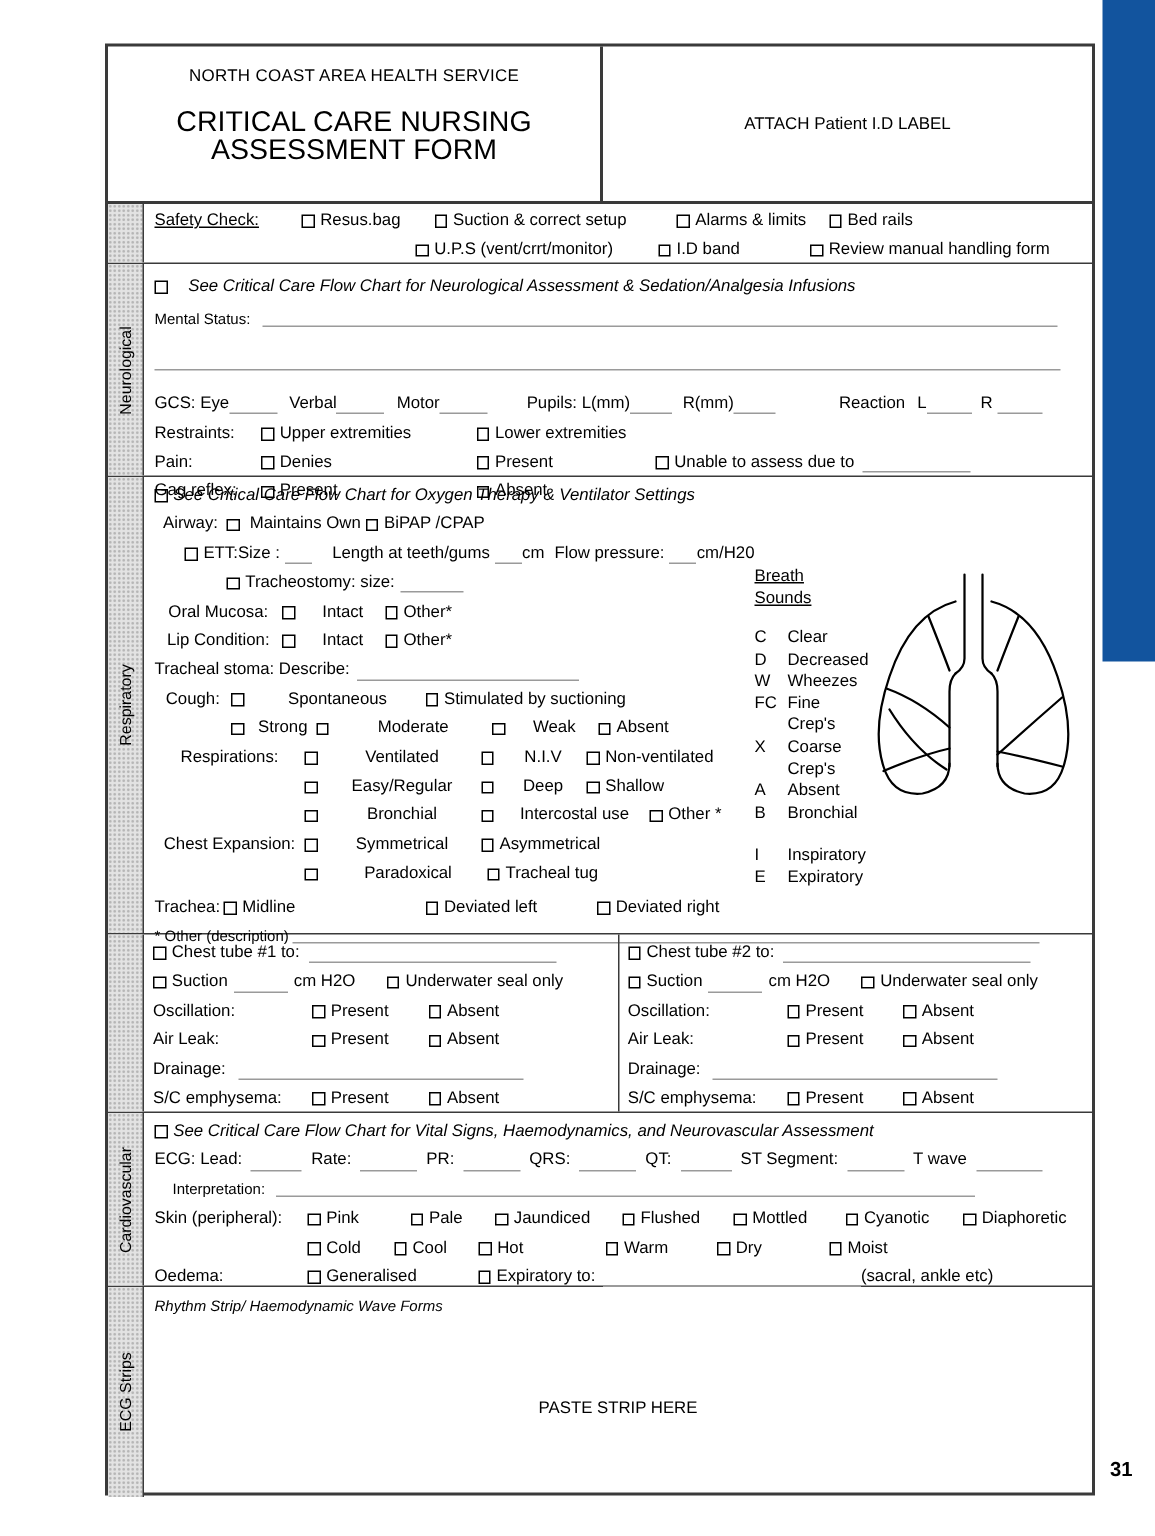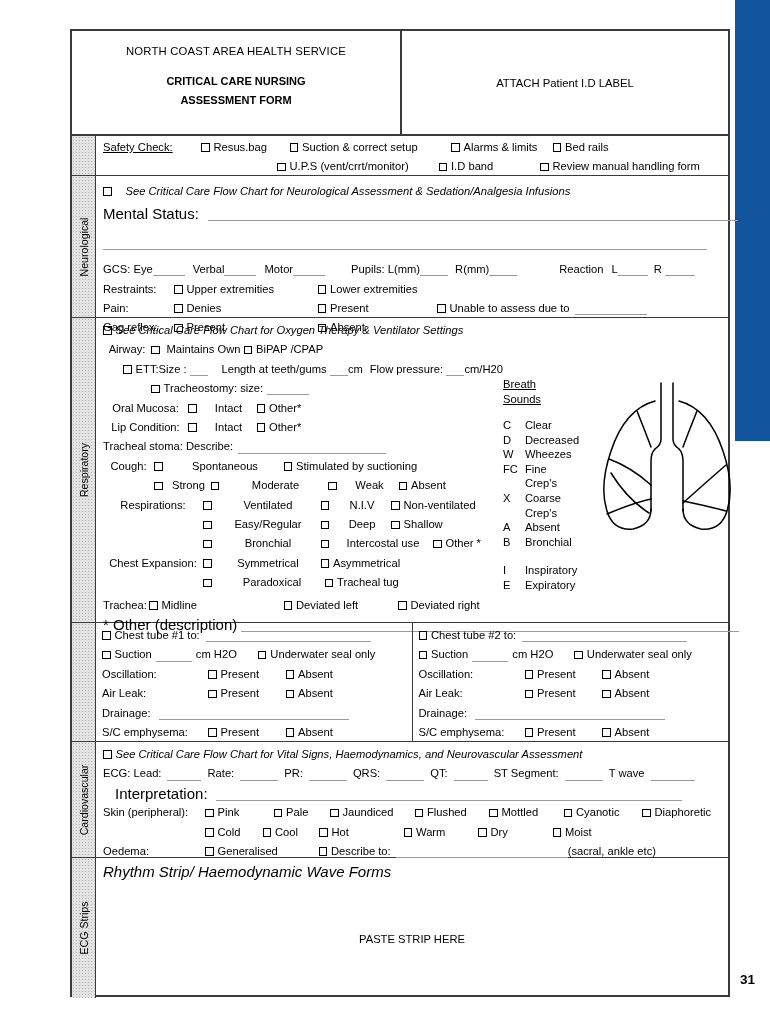--- a/index.html
+++ b/index.html
@@ -17,21 +17,21 @@
 
   
   .sheet{position:absolute;left:70px;top:29px;width:660px;height:968px;
     border:2px solid #3a3a3a;box-sizing:border-box;background:#fff;}
 
   
   .header{display:flex;height:105px;border-bottom:2px solid #3a3a3a;box-sizing:border-box;}
   .hdr-left{width:330px;border-right:2px solid #3a3a3a;box-sizing:border-box;
     display:flex;flex-direction:column;align-items:center;justify-content:flex-start;padding-top:14px;}
   .hdr-org{font-size:11.3px;letter-spacing:.2px;}
-  .hdr-title{font-size:11px;font-weight:bold;text-align:center;line-height:19px;margin-top:15px;}
+  .hdr-title{font-size:19px;font-weight:normal;text-align:center;line-height:19px;margin-top:15px;}
   .hdr-right{flex:1;display:flex;align-items:center;justify-content:center;}
   .hdr-attach{font-size:11.3px;}
 
   
   .body-rows{display:flex;flex-direction:column;}
   .row{display:flex;border-bottom:1.5px solid #3a3a3a;box-sizing:border-box;}
   .row:last-child{border-bottom:none;}
 
   .tab{width:24px;flex:0 0 24px;border-right:1.5px solid #3a3a3a;box-sizing:border-box;
     background-color:#e3e3e3;
@@ -39,21 +39,21 @@
     background-size:3px 3px;
     position:relative;}
   .tab-label{position:absolute;left:50%;top:50%;transform:translate(-50%,-50%) rotate(-90deg);
     white-space:nowrap;font-size:10.6px;}
   .tab.blank{}
 
   .content{flex:1;padding:4px 7px 5px 7px;box-sizing:border-box;}
 
   
   .ln{display:flex;align-items:center;font-size:11.2px;line-height:19.4px;white-space:nowrap;}
-  .ln2{font-size:15px;line-height:19.4px;white-space:nowrap;}
+  .ln2{font-size:10px;line-height:19.4px;white-space:nowrap;}
 
   
   .cb{display:inline-block;width:8.5px;height:8.5px;border:1.6px solid #000;
       box-sizing:border-box;margin-right:4px;vertical-align:-1px;flex:0 0 auto;}
 
   .u{text-decoration:underline;}
   .bi{font-weight:normal;font-style:italic;}
 
   
   .fill{display:inline-block;border-bottom:1px solid #9a9a9a;height:12px;vertical-align:-2px;}
@@ -550,21 +550,21 @@
           <span class="cb"></span>
           <span style="width:62px">Dry</span>
           <span class="cb"></span>
           <span>Moist</span>
         </div>
         <div class="ln">
           <span style="width:102px">Oedema:</span>
           <span class="cb"></span>
           <span style="width:101px">Generalised</span>
           <span class="cb"></span>
-          <span>Describe to:</span>
+          <span>Expiratory to:</span>
           <span class="fill" style="width:172px;margin-left:5px"></span>
           <span>(sacral, ankle etc)</span>
         </div>
       </div>
     </div>
 
     <div class="row" style="height:140px;border-bottom:none">
       <div class="tab">
         <span class="tab-label">ECG Strips</span>
       </div>

